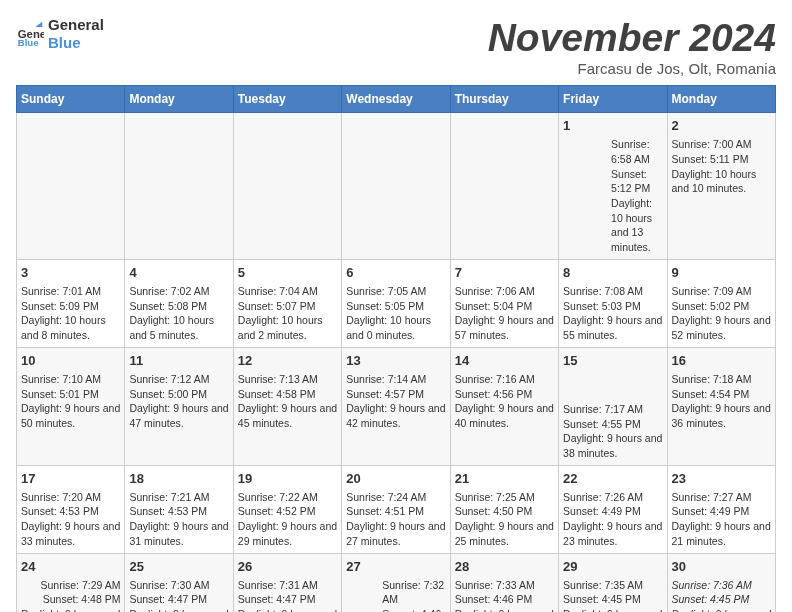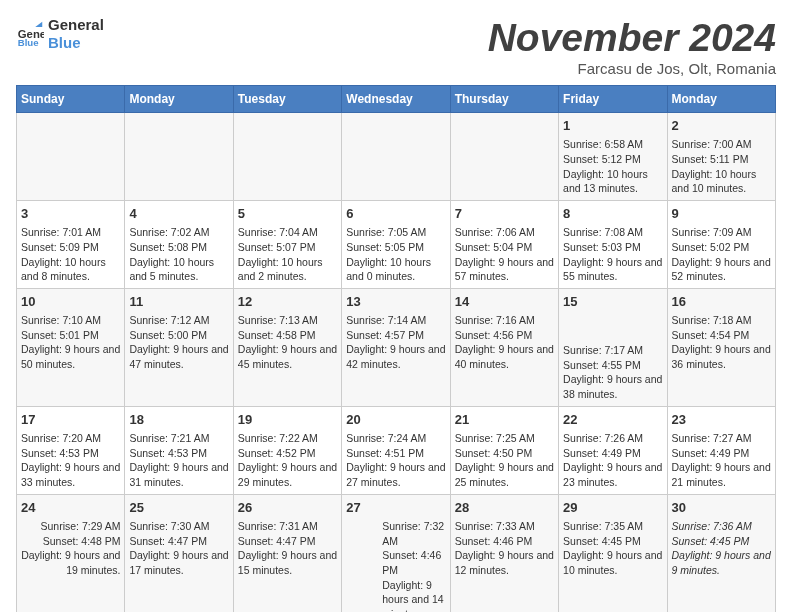--- a/index.html
+++ b/index.html
@@ -118,21 +118,21 @@
   </thead>
   <tbody id="calendar-body">
   <tr>
         <td class="empty"></td>
         <td class="empty"></td>
         <td class="empty"></td>
         <td class="empty"></td>
         <td class="empty"></td>
         <td>
           <span class="day-number">1</span>
-          <div class="day-info" style="white-space: pre-line;">Sunrise: 6:58 AM
+          <div class="day-info" style="white-space: pre-line; margin-left: 48px;">Sunrise: 6:58 AM
 Sunset: 5:12 PM
 Daylight: 10 hours and 13 minutes.</div>
         </td>
         <td>
           <span class="day-number">2</span>
           <div class="day-info" style="white-space: pre-line;">Sunrise: 7:00 AM
 Sunset: 5:11 PM
 Daylight: 10 hours and 10 minutes.</div>
         </td>
       </tr>

